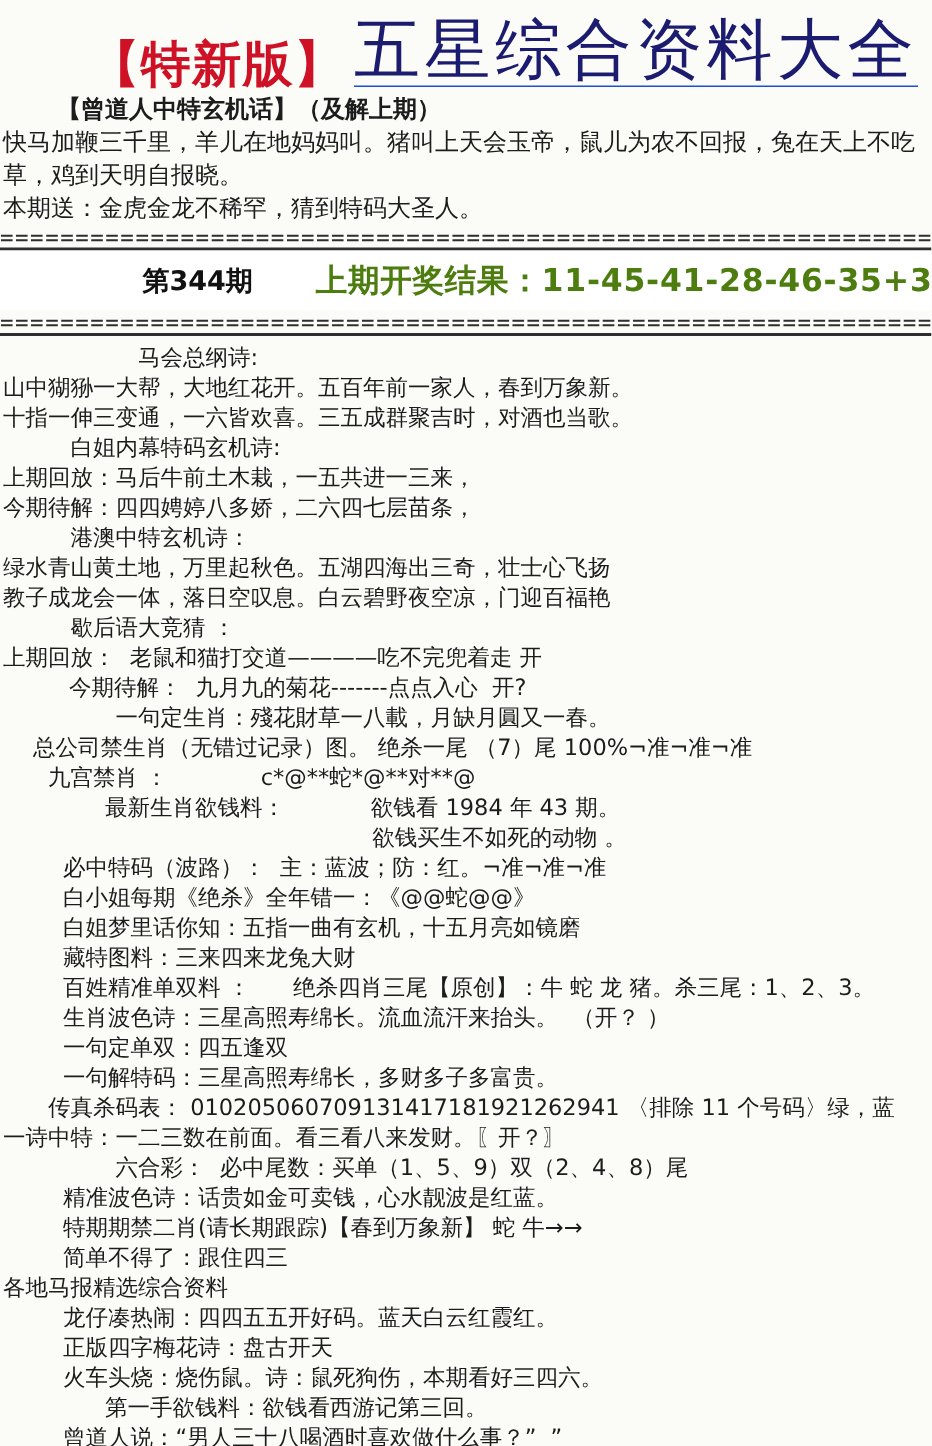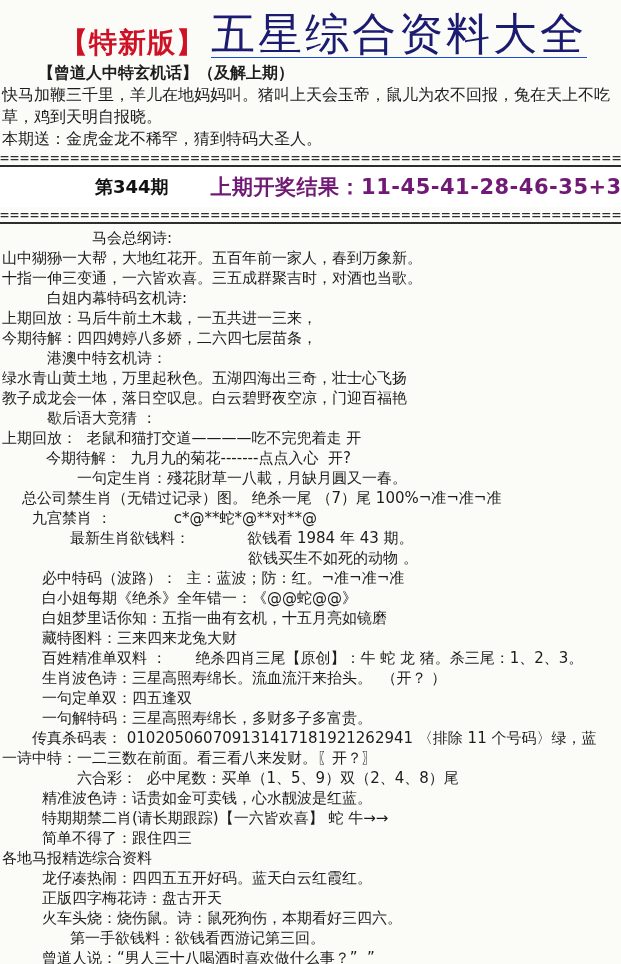--- a/index.html
+++ b/index.html
@@ -7,21 +7,21 @@
     width:621px;height:964px;overflow:hidden;
     background:#fbfbf8;
     font-family:"DejaVu Sans","Liberation Sans",sans-serif;
     color:#1c1c1c;
   }
   .page{width:621px;height:964px;position:relative;}
 
   
   .header{display:flex;align-items:flex-end;padding:6px 4px 0 60px;height:52px;}
   .edition-tag{
-    color:#cf1126;font-weight:bold;font-size:28px;line-height:30px;
+    color:#cf1126;font-weight:bold;font-size:33px;line-height:30px;
     margin-right:6px;white-space:nowrap;letter-spacing:1px;
   }
   .main-title{
     font-family:"DejaVu Serif","Liberation Serif",serif;
     color:#1b1b70;font-size:44px;line-height:46px;letter-spacing:3px;
     border-bottom:1px solid #1d4ed8;white-space:nowrap;font-weight:500;
   }
 
   
   .intro{padding:4px 2px 0 2px;font-size:16px;line-height:22px;}
@@ -38,21 +38,21 @@
   }
 
   
   .banner{
     display:flex;align-items:center;background:#ffffff;
     height:40px;padding-left:95px;
   }
   .issue{font-weight:bold;font-size:18px;color:#111;white-space:nowrap;}
   .result-wrap{margin-left:42px;white-space:nowrap;}
   .result-label,.result{
-    color:#701a75;font-weight:bold;font-size:21px;letter-spacing:0.5px;
+    color:#4d7c0f;font-weight:bold;font-size:21px;letter-spacing:0.5px;
   }
 
   
   .body-lines{padding:4px 2px 0 2px;}
   .line{
     font-size:15px;line-height:20px;white-space:pre-wrap;color:#1c1c1c;
   }
 </style>
 </head>
 <body>
@@ -102,21 +102,21 @@
       <div class="line" style="padding-left: 40px;">白姐梦里话你知：五指一曲有玄机，十五月亮如镜磨</div>
       <div class="line" style="padding-left: 40px;">藏特图料：三来四来龙兔大财</div>
       <div class="line" style="padding-left: 40px;">百姓精准单双料 ：      绝杀四肖三尾【原创】：牛 蛇 龙 猪。杀三尾：1、2、3。</div>
       <div class="line" style="padding-left: 40px;">生肖波色诗：三星高照寿绵长。流血流汗来抬头。  （开？ ）</div>
       <div class="line" style="padding-left: 40px;">一句定单双：四五逢双</div>
       <div class="line" style="padding-left: 40px;">一句解特码：三星高照寿绵长，多财多子多富贵。</div>
       <div class="line" style="padding-left: 30px;">传真杀码表： 010205060709131417181921262941 〈排除 11 个号码〉绿，蓝</div>
       <div class="line" style="padding-left: 0px;">一诗中特：一二三数在前面。看三看八来发财。〖开？〗</div>
       <div class="line" style="padding-left: 75px;">六合彩：  必中尾数：买单（1、5、9）双（2、4、8）尾</div>
       <div class="line" style="padding-left: 40px;">精准波色诗：话贵如金可卖钱，心水靓波是红蓝。</div>
-      <div class="line" style="padding-left: 40px;">特期期禁二肖(请长期跟踪)【一六皆欢喜】 蛇 牛→→</div>
+      <div class="line" style="padding-left: 40px;">特期期禁二肖(请长期跟踪)【春到万象新】 蛇 牛→→</div>
       <div class="line" style="padding-left: 40px;">简单不得了：跟住四三</div>
       <div class="line" style="padding-left: 0px;">各地马报精选综合资料</div>
       <div class="line" style="padding-left: 40px;">龙仔凑热闹：四四五五开好码。蓝天白云红霞红。</div>
       <div class="line" style="padding-left: 40px;">正版四字梅花诗：盘古开天</div>
       <div class="line" style="padding-left: 40px;">火车头烧：烧伤鼠。诗：鼠死狗伤，本期看好三四六。</div>
       <div class="line" style="padding-left: 68px;">第一手欲钱料：欲钱看西游记第三回。</div>
       <div class="line" style="padding-left: 40px;">曾道人说：“男人三十八喝酒时喜欢做什么事？”  ”</div>
     </div>
 
 </div>

